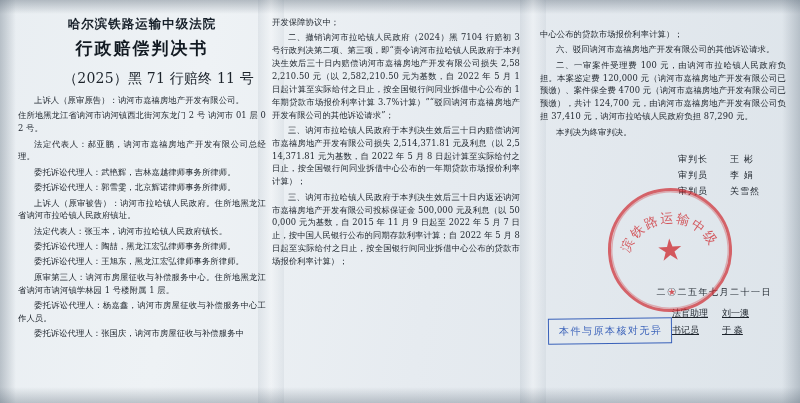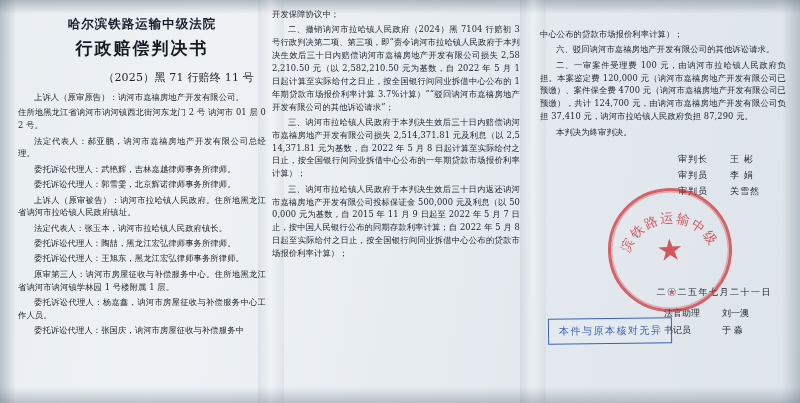--- a/index.html
+++ b/index.html
@@ -42,21 +42,21 @@
   }
 
   .col {
     position: absolute;
     top: 0;
     height: 403px;
     box-sizing: border-box;
     color: #1c232b;
   }
   #col1 { left: 18px;  width: 248px; padding-top: 16px; }
-  #col2 { left: 272px; width: 248px; padding-top: 8px; }
+  #col2 { left: 272px; width: 248px; padding-top: 16px; }
   #col3 { left: 540px; width: 246px; padding-top: 28px; }
 
   .court-name {
     text-align: center;
     font-size: 12.5px;
     letter-spacing: 1px;
     font-weight: 700;
     color: #17202a;
     margin-bottom: 4px;
   }
@@ -64,21 +64,21 @@
     text-align: center;
     font-size: 17px;
     letter-spacing: 2px;
     font-weight: 700;
     color: #121a22;
     margin-bottom: 10px;
     font-family: "DejaVu Serif", "Liberation Serif", serif;
   }
   .case-no {
     text-align: right;
-    font-size: 11px;
+    font-size: 14px;
     margin: 4px 12px 6px 0;
     letter-spacing: .2px;
   }
   p.para {
     font-size: 8.3px;
     line-height: 1.55;
     margin: 0 0 2.5px 0;
     text-align: justify;
     letter-spacing: .1px;
     word-break: break-all;
@@ -109,21 +109,21 @@
     font-size: 9px;
     letter-spacing: 1.5px;
   }
   .tail-block {
     margin-top: 6px;
     padding-right: 26px;
     font-size: 9px;
     line-height: 1.9;
     text-align: right;
   }
-  .tail-row { display: flex; justify-content: flex-end; gap: 8px; }
+  .tail-row { display: flex; justify-content: flex-end; gap: 0; text-decoration: underline; }
   .tail-role { width: 50px; text-align: justify; }
   .tail-name { width: 38px; text-align: left; }
 
   
   .seal {
     position: absolute;
     left: 52px;
     top: 222px;
     width: 118px;
     height: 118px;

